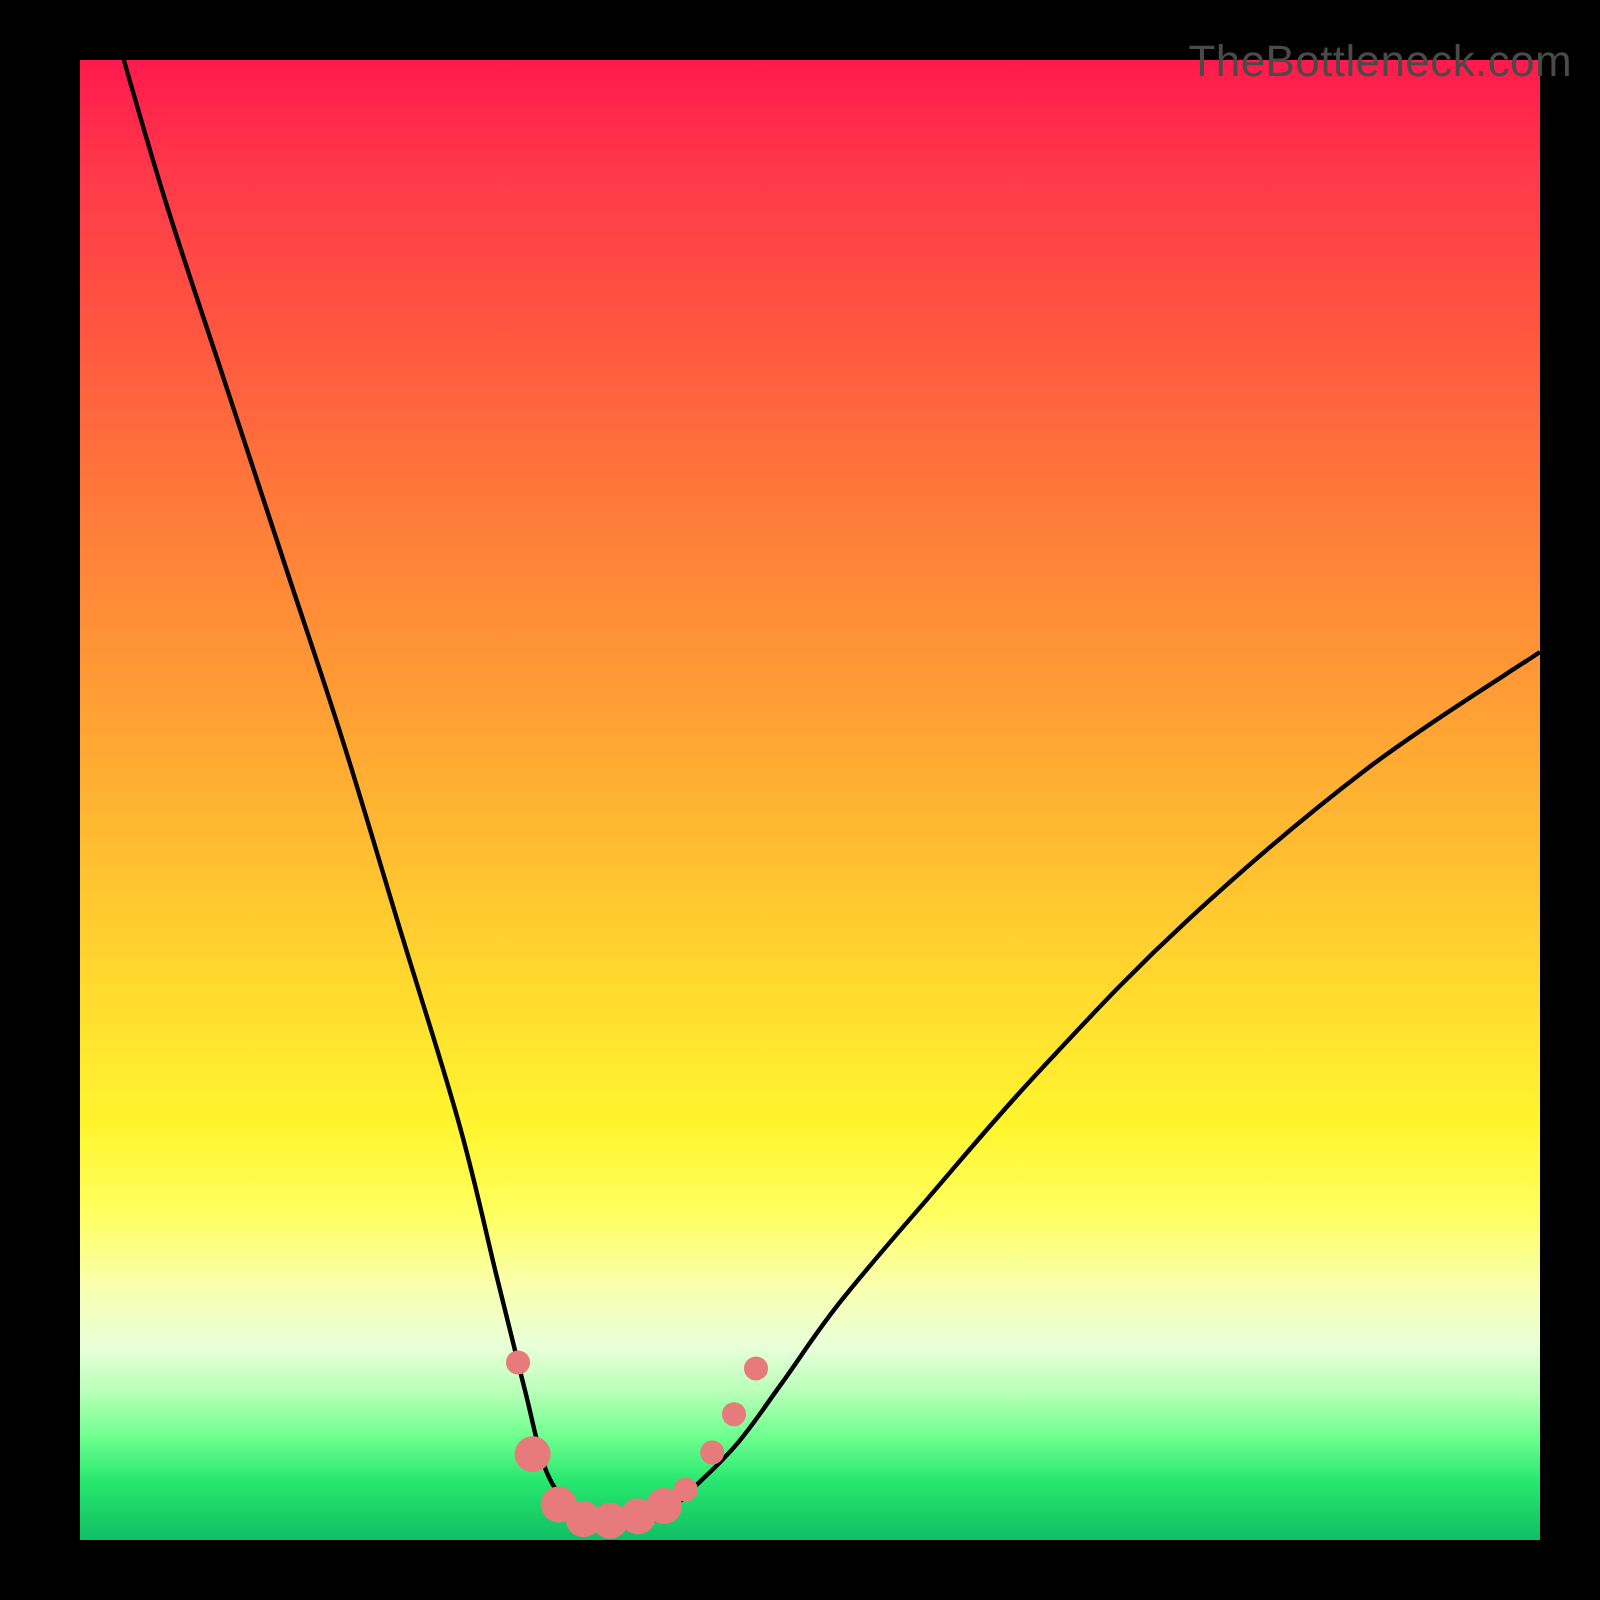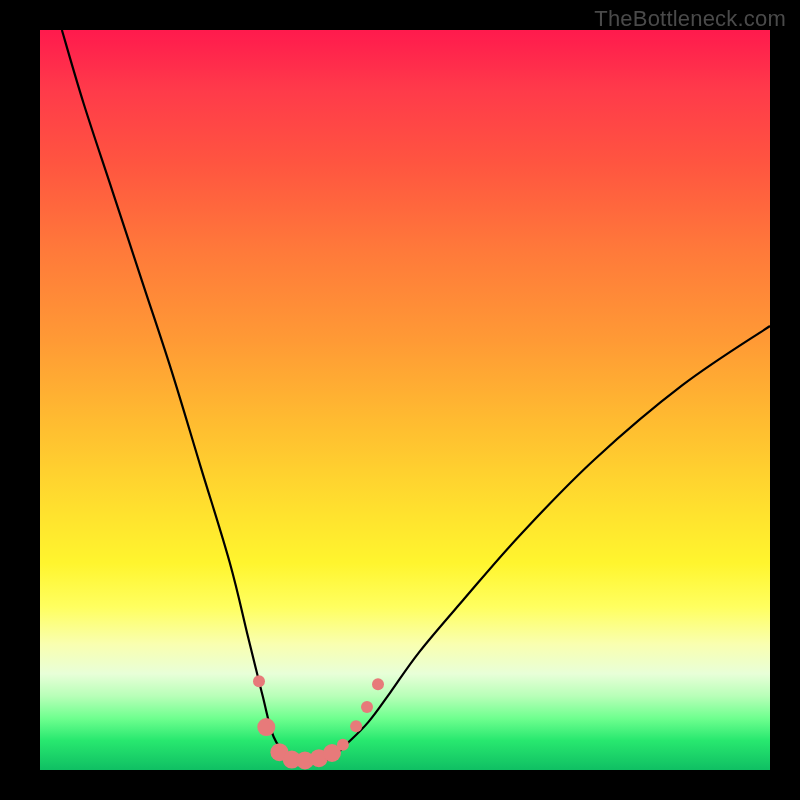--- a/index.html
+++ b/index.html
@@ -37,21 +37,21 @@
       #f9ffb0 83%,
       #e8ffd8 87%,
       #b8ffb8 90%,
       #6fff8f 93%,
       #28e86f 96%,
       #0fbf63 100%
     );
   }
   .watermark {
     position: absolute;
-    top: 6px;
+    top: 18px;
     right: 14px;
     color: #4a4a4a;
     font-size: 22px;
     font-weight: 500;
     letter-spacing: 0.2px;
     user-select: none;
   }
   svg.curve {
     position: absolute;
     left: 0; top: 0;

